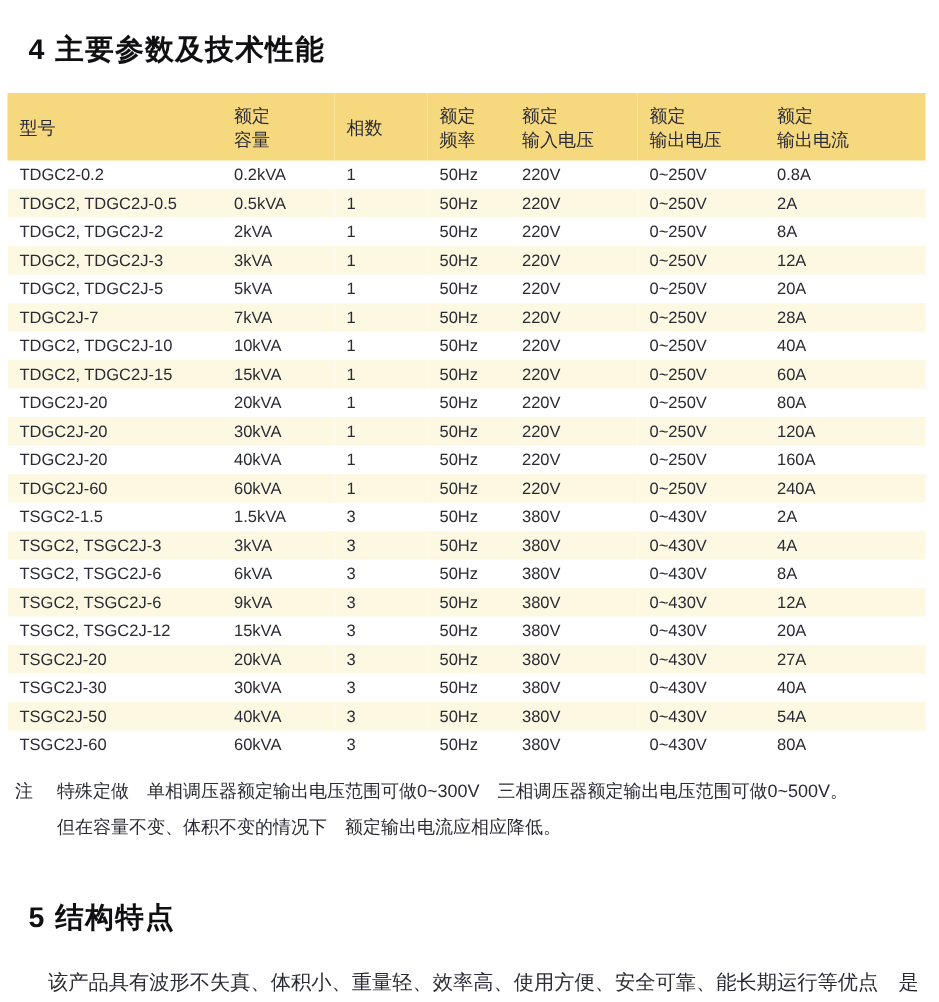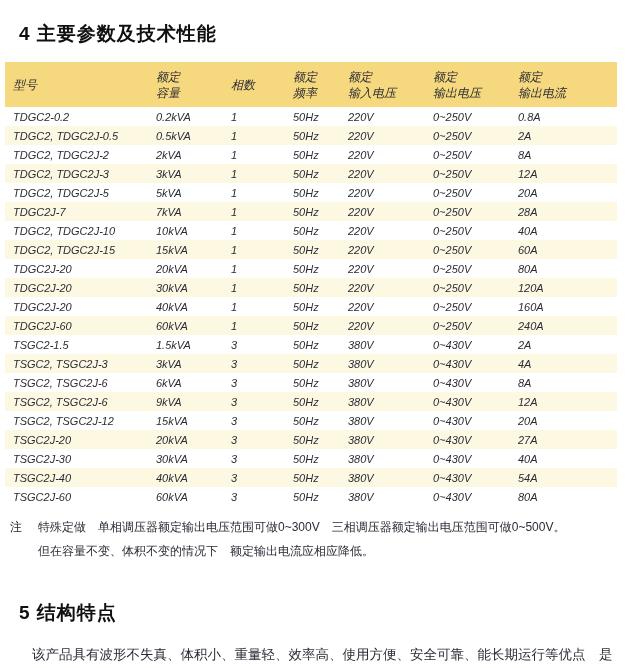--- a/index.html
+++ b/index.html
@@ -24,21 +24,20 @@
     letter-spacing:1px;
     margin:16px;
     padding:6px 0 0 3px;
     line-height:24px;
   }
   .spec-table{
     border-collapse:collapse;
     table-layout:fixed;
     width:612px;
     margin:12px 0 0 5px;
-    font-style:italic;
   }
   .spec-table th{
     background:var(--header-bg);
     height:45px;
     font-size:12px;
     font-weight:normal;
     text-align:left;
     vertical-align:middle;
     padding:0 0 0 8px;
     line-height:16px;
@@ -262,21 +261,21 @@
         <tr>
           <td>TSGC2J-30</td>
           <td>30kVA</td>
           <td>3</td>
           <td>50Hz</td>
           <td>380V</td>
           <td>0~430V</td>
           <td>40A</td>
         </tr>
         <tr>
-          <td>TSGC2J-40</td>
+          <td>TSGC2J-50</td>
           <td>40kVA</td>
           <td>3</td>
           <td>50Hz</td>
           <td>380V</td>
           <td>0~430V</td>
           <td>54A</td>
         </tr>
         <tr>
           <td>TSGC2J-60</td>
           <td>60kVA</td>

